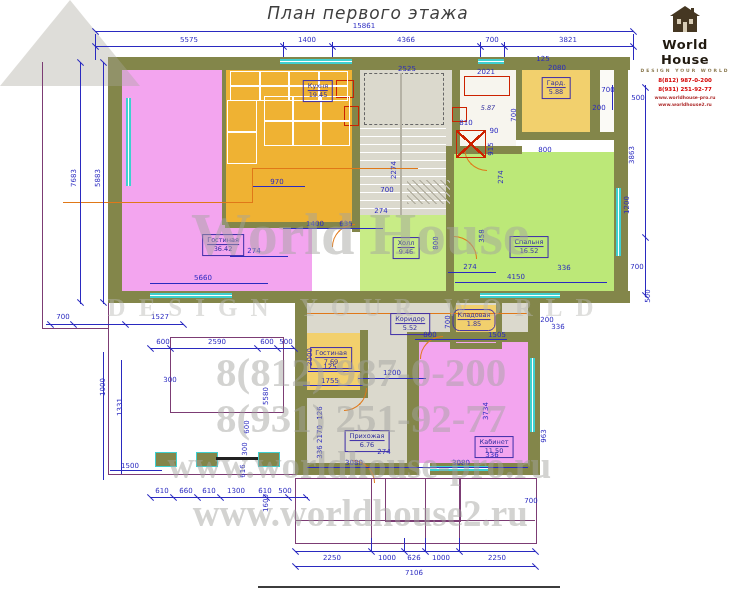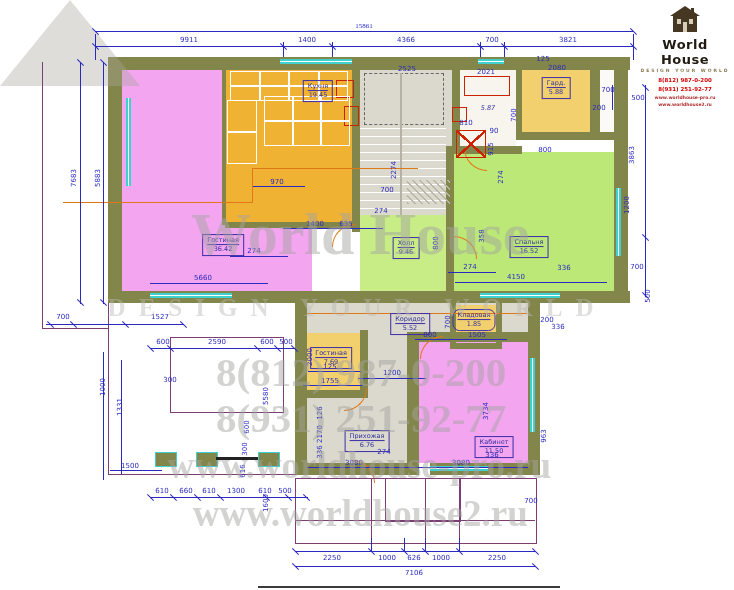--- a/index.html
+++ b/index.html
@@ -60,20 +60,21 @@
   .wm4{top:394px;font-size:41px;}
   .wm5{top:444px;font-size:37px;}
   .wm6{top:492px;font-size:37px;}
   .bottomline{position:absolute;left:258px;top:586px;width:302px;height:2px;background:#3c3c3c;z-index:2;}
 </style>
 </head>
 <body>
 
 <div class="sheet">
 
+  <div class="title">План первого этажа</div>
 
   <div class="logo">
     <svg width="32" height="26" viewBox="0 0 32 26">
       <rect x="22" y="2" width="3" height="6" fill="#453722"></rect>
       <polygon points="16,0 31,10 1,10" fill="#453722"></polygon>
       <rect x="4" y="10" width="24" height="16" fill="#453722"></rect>
       <rect x="8" y="13" width="4" height="5" fill="#d8cdb6"></rect>
       <rect x="20" y="13" width="4" height="5" fill="#d8cdb6"></rect>
       <rect x="14" y="16" width="4" height="10" fill="#d8cdb6"></rect>
     </svg>
@@ -262,22 +263,22 @@
       <div class="tick" style="left: 99px; top: 302px; width: 9px; height: 1px;"></div>
       <div class="tick" style="left: 46px; top: 324px; width: 9px; height: 1px;"></div>
       <div class="tick" style="left: 69px; top: 324px; width: 9px; height: 1px;"></div>
       <div class="tick" style="left: 121px; top: 324px; width: 9px; height: 1px;"></div>
       <div class="tick" style="left: 179px; top: 324px; width: 9px; height: 1px;"></div>
       <div class="tick" style="left: 641px; top: 87px; width: 9px; height: 1px;"></div>
       <div class="tick" style="left: 641px; top: 237px; width: 9px; height: 1px;"></div>
       <div class="tick" style="left: 641px; top: 295px; width: 9px; height: 1px;"></div>
     </div>
   <div id="dims-layer">
-      <div class="dim" style="left: 364px; top: 26px; font-family: Liberation Serif, serif;">15861</div>
-      <div class="dim" style="left: 189px; top: 40px;">9911</div>
+      <div class="dim" style="left: 364px; top: 26px;">15861</div>
+      <div class="dim" style="left: 189px; top: 40px;">5575</div>
       <div class="dim" style="left: 307px; top: 40px;">1400</div>
       <div class="dim" style="left: 406px; top: 40px;">4366</div>
       <div class="dim" style="left: 492px; top: 40px;">700</div>
       <div class="dim" style="left: 568px; top: 40px;">3821</div>
       <div class="dim dimv" style="left: 74px; top: 178px;">7683</div>
       <div class="dim dimv" style="left: 98px; top: 178px;">5883</div>
       <div class="dim" style="left: 63px; top: 317px;">700</div>
       <div class="dim" style="left: 160px; top: 317px;">1527</div>
       <div class="dim dimv" style="left: 103px; top: 387px;">1000</div>
       <div class="dim dimv" style="left: 120px; top: 407px;">1331</div>
@@ -342,21 +343,21 @@
       <div class="dim dimv" style="left: 245px; top: 449px;">300</div>
       <div class="dim dimv" style="left: 243px; top: 471px;">616</div>
       <div class="dim dimv" style="left: 320px; top: 413px;">126</div>
       <div class="dim dimv" style="left: 320px; top: 434px;">2170</div>
       <div class="dim dimv" style="left: 320px; top: 452px;">336</div>
       <div class="dim" style="left: 354px; top: 463px;">3080</div>
       <div class="dim" style="left: 384px; top: 452px;">274</div>
       <div class="dim" style="left: 461px; top: 463px;">3080</div>
       <div class="dim" style="left: 492px; top: 455px;">336</div>
       <div class="dim" style="left: 430px; top: 335px;">800</div>
-      <div class="dim" style="left: 477px; top: 335px;">1505</div>
+      <div class="dim" style="left: 497px; top: 335px;">1505</div>
       <div class="dim" style="left: 547px; top: 320px;">200</div>
       <div class="dim" style="left: 558px; top: 327px;">336</div>
       <div class="dim dimv" style="left: 448px; top: 322px;">700</div>
     </div>
   <div id="rooms-layer">
       <div class="room-label" style="left: 318px; top: 91px;"><span>Кухня</span><span class="room-area">19.45</span></div>
       <div class="room-label" style="left: 223px; top: 245px;"><span>Гостиная</span><span class="room-area">36.42</span></div>
       <div class="room-label" style="left: 406px; top: 248px;"><span>Холл</span><span class="room-area">9.46</span></div>
       <div class="room-label" style="left: 529px; top: 247px;"><span>Спальня</span><span class="room-area">16.52</span></div>
       <div class="room-label" style="left: 556px; top: 88px;"><span>Гард.</span><span class="room-area">5.88</span></div>

